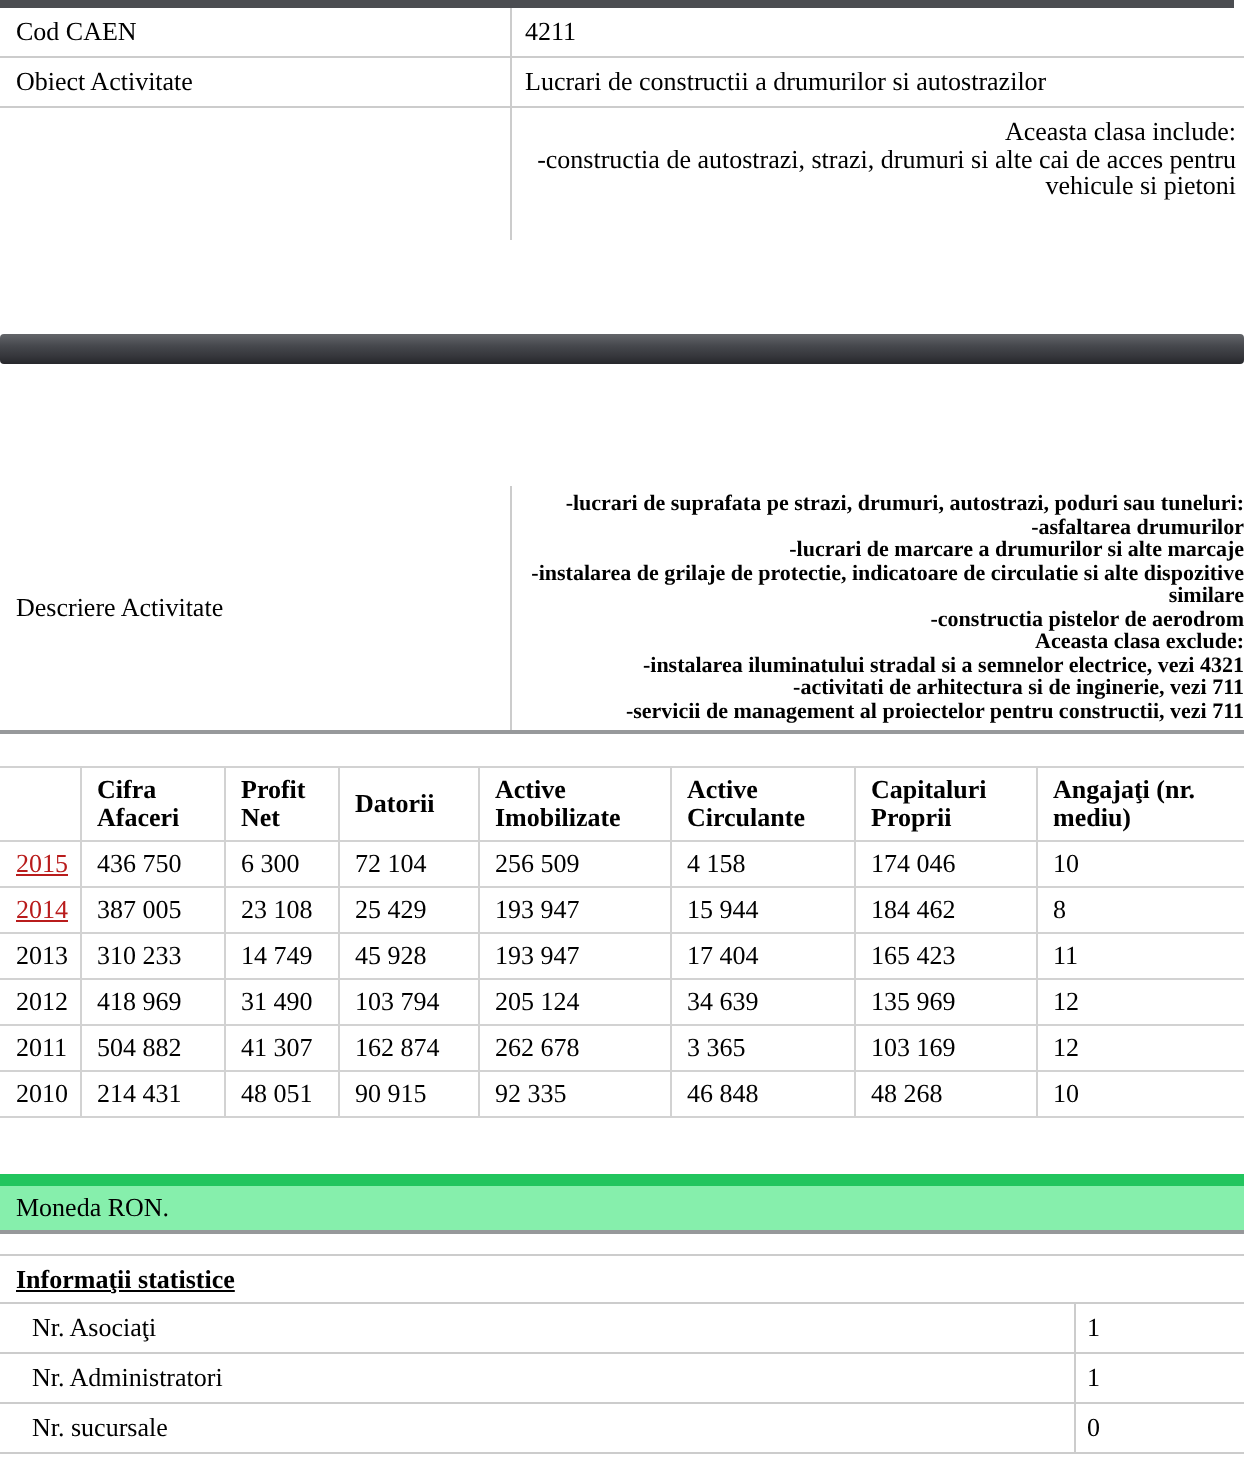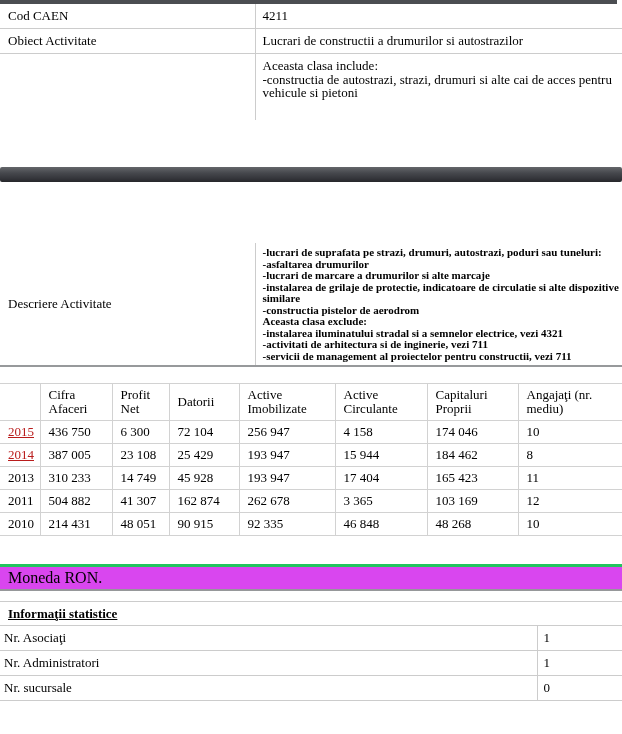--- a/index.html
+++ b/index.html
@@ -19,50 +19,50 @@
 
   table { border-collapse:collapse; width:622px; table-layout:fixed; }
   td, th { overflow:hidden; }
 
   
   .caen-table td { vertical-align:middle; }
   .caen-table .lbl { width:255px; border-right:1px solid #ccc; padding:2px 4px 2px 8px; }
   .caen-table .val { padding:2px 4px 2px 7px; }
   .caen-table tr.r1 td, .caen-table tr.r2 td { border-bottom:1px solid #ccc; height:20px;margin-left:25px; }
   .caen-table tr.r3 td { vertical-align:top; padding-top:5px; height:59px; }
-  .pre { white-space:pre-line; line-height:1.05; }
+  .pre { white-space:pre-line; line-height:1.05;text-align:right; }
 
   
   .descr-table { margin-top:61px; }
   .descr-table td { border-bottom:2px solid #97999b; }
   .descr-table .lbl { width:255px; border-right:1px solid #ccc; vertical-align:middle; padding:2px 4px 2px 8px; }
   .descr-table .val { padding:4px 0 3px 7px; vertical-align:top; font-size:11px;font-weight:bold; }
 
   
   .fin-table { margin-top:16px; border-left:hidden; border-right:hidden; }
   .fin-table th, .fin-table td { border:1px solid #d2d2d2; text-align:left; }
-  .fin-table th { font-weight:normal; vertical-align:middle; padding:3px 4px 3px 8px; height:30px; line-height:1.15; }
+  .fin-table th { font-weight:bold; vertical-align:middle; padding:3px 4px 3px 8px; height:30px; line-height:1.15; }
   .fin-table td { vertical-align:middle; padding:2px 4px 2px 8px; height:18px; }
   a.year-link { color:#b91c1c; text-decoration:underline; cursor:pointer; }
 
   
   .moneda {
-    margin-top:28px; height:22px; line-height:22px; background:#d946ef;
-    border-top:3px solid #22c55e; border-bottom:2px solid #96989a;
-    padding-left:8px; font-size:16px;
+    margin-top:28px; height:22px; line-height:22px; background:#86efac;
+    border-top:6px solid #22c55e; border-bottom:2px solid #96989a;
+    padding-left:8px; font-size:13px;
   }
 
   
   .stats-table { margin-top:10px; }
   .stats-table th {
     text-align:left; font-weight:bold; border-top:1px solid #ccc;
     border-bottom:1px solid #ccc; padding:3px 4px 3px 8px; height:17px;text-decoration:underline;
   }
   .stats-table td { border-bottom:1px solid #ccc; height:22px; vertical-align:middle; }
-  .stats-table .lbl { width:537px; padding-left:4px; }
+  .stats-table .lbl { width:537px; padding-left:16px; }
   .stats-table .val { border-left:1px solid #ccc; border-right:1px solid #ccc; padding-left:6px; }
 </style>
 </head>
 <body>
 
 <div class="page">
 
   <div class="top-sliver"></div>
 
   <table class="caen-table">
@@ -130,21 +130,21 @@
       <th>Active Imobilizate</th>
       <th>Active Circulante</th>
       <th>Capitaluri Proprii</th>
       <th>Angajaţi (nr. mediu)</th>
     </tr>
     <tr>
       <td><a class="year-link" href="#">2015</a></td>
       <td>436 750</td>
       <td>6 300</td>
       <td>72 104</td>
-      <td>256 947</td>
+      <td>256 509</td>
       <td>4 158</td>
       <td>174 046</td>
       <td>10</td>
     </tr>
     <tr>
       <td><a class="year-link" href="#">2014</a></td>
       <td>387 005</td>
       <td>23 108</td>
       <td>25 429</td>
       <td>193 947</td>
@@ -156,20 +156,30 @@
       <td>2013</td>
       <td>310 233</td>
       <td>14 749</td>
       <td>45 928</td>
       <td>193 947</td>
       <td>17 404</td>
       <td>165 423</td>
       <td>11</td>
     </tr>
     <tr>
+      <td>2012</td>
+      <td>418 969</td>
+      <td>31 490</td>
+      <td>103 794</td>
+      <td>205 124</td>
+      <td>34 639</td>
+      <td>135 969</td>
+      <td>12</td>
+    </tr>
+    <tr>
       <td>2011</td>
       <td>504 882</td>
       <td>41 307</td>
       <td>162 874</td>
       <td>262 678</td>
       <td>3 365</td>
       <td>103 169</td>
       <td>12</td>
     </tr>
     <tr>

